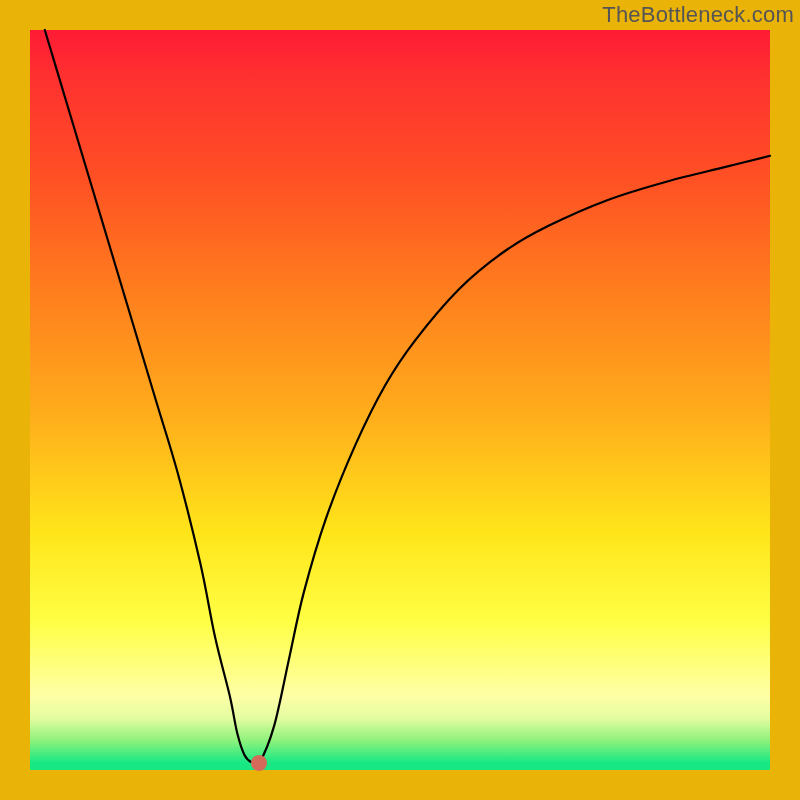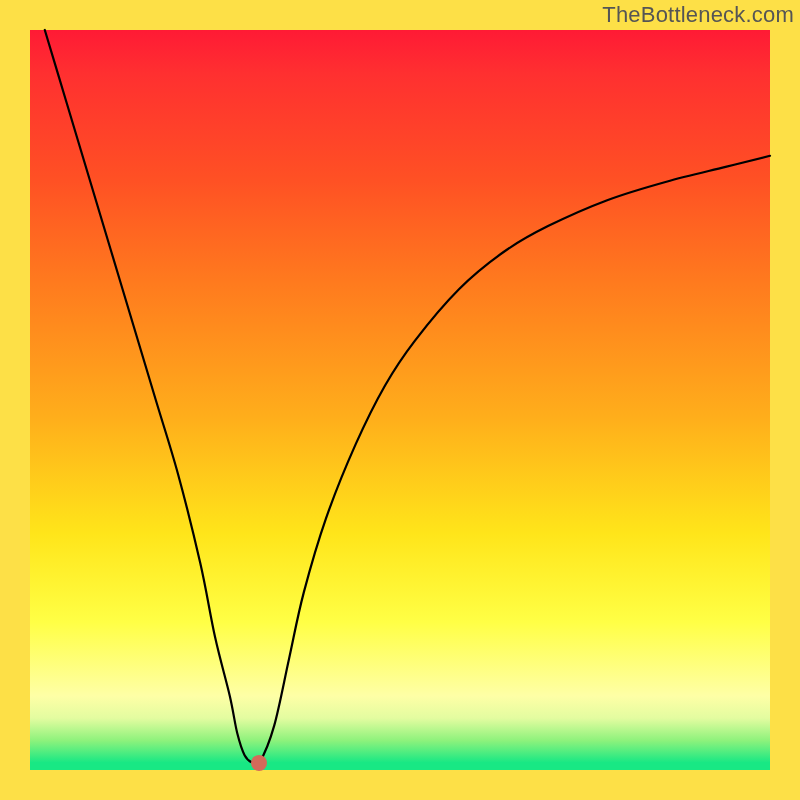--- a/index.html
+++ b/index.html
@@ -10,21 +10,21 @@
     background: #000;
     overflow: hidden;
     font-family: Arial, Helvetica, sans-serif;
   }
   .frame {
     position: absolute;
     left: 0;
     top: 0;
     width: 800px;
     height: 800px;
-    background: #fde047;
+    background: #eab308;
   }
   .plot-area {
     position: absolute;
     left: 30px;
     top: 30px;
     width: 740px;
     height: 740px;
     
     background: linear-gradient(
       to bottom,

